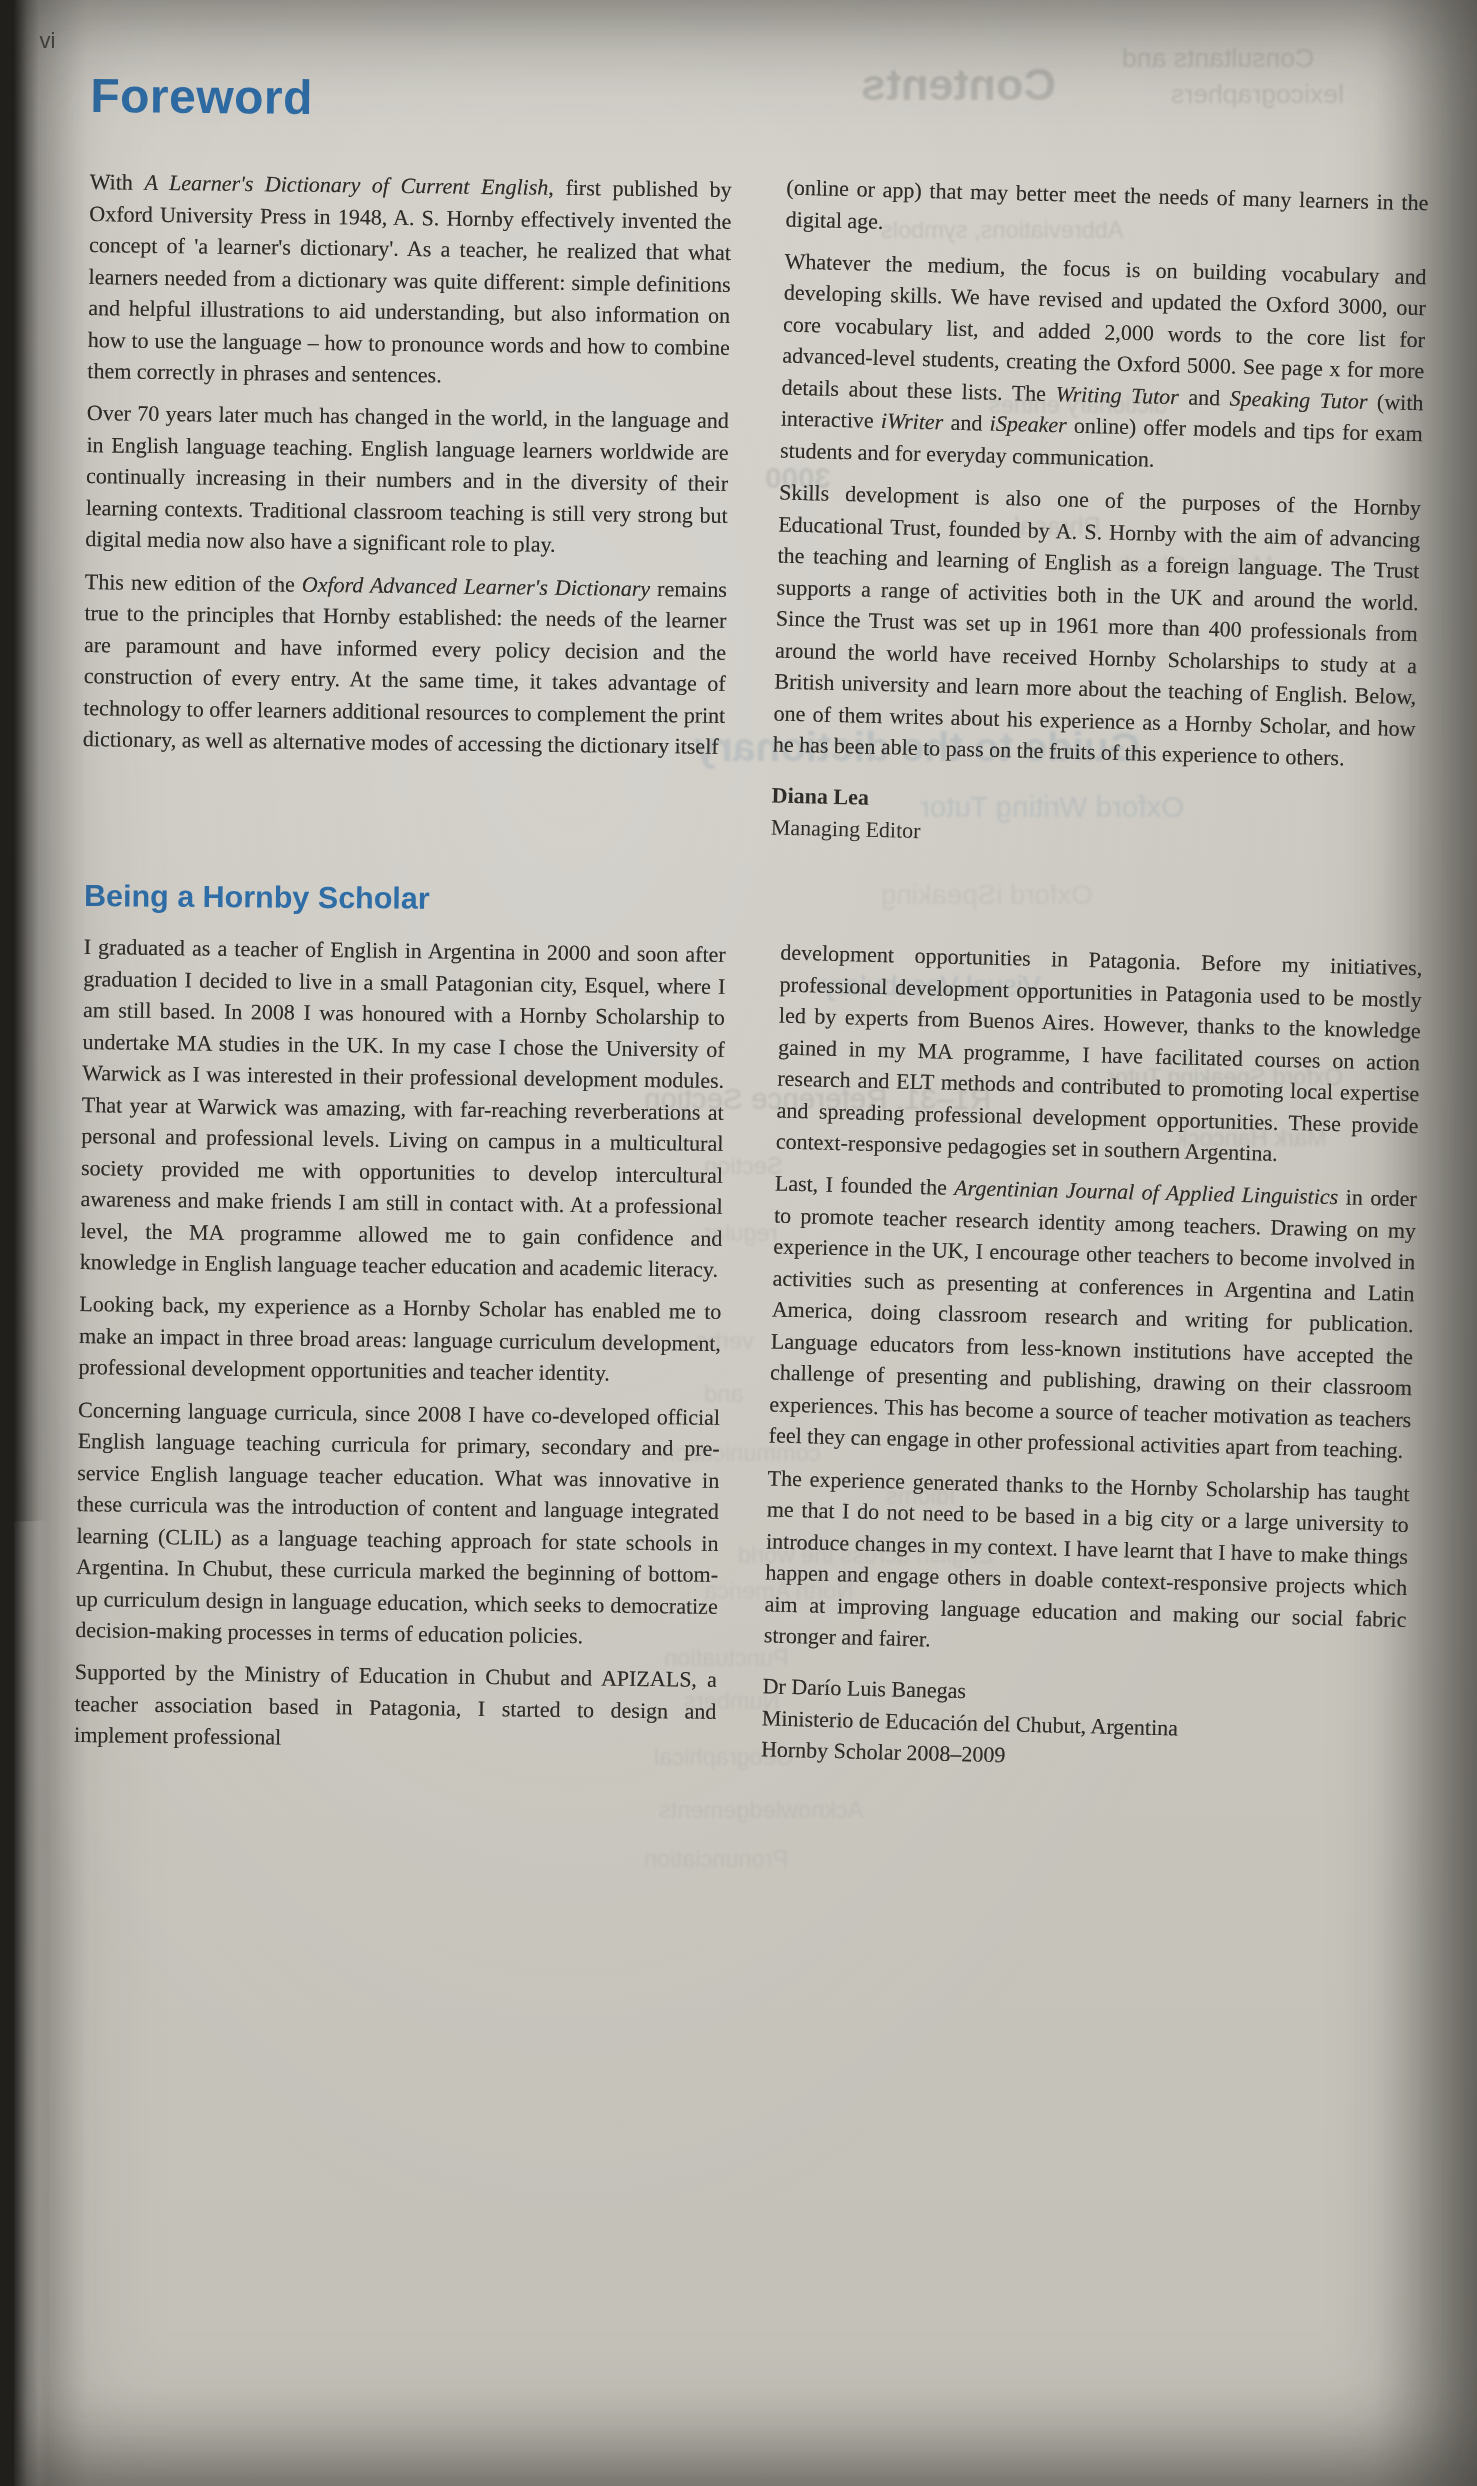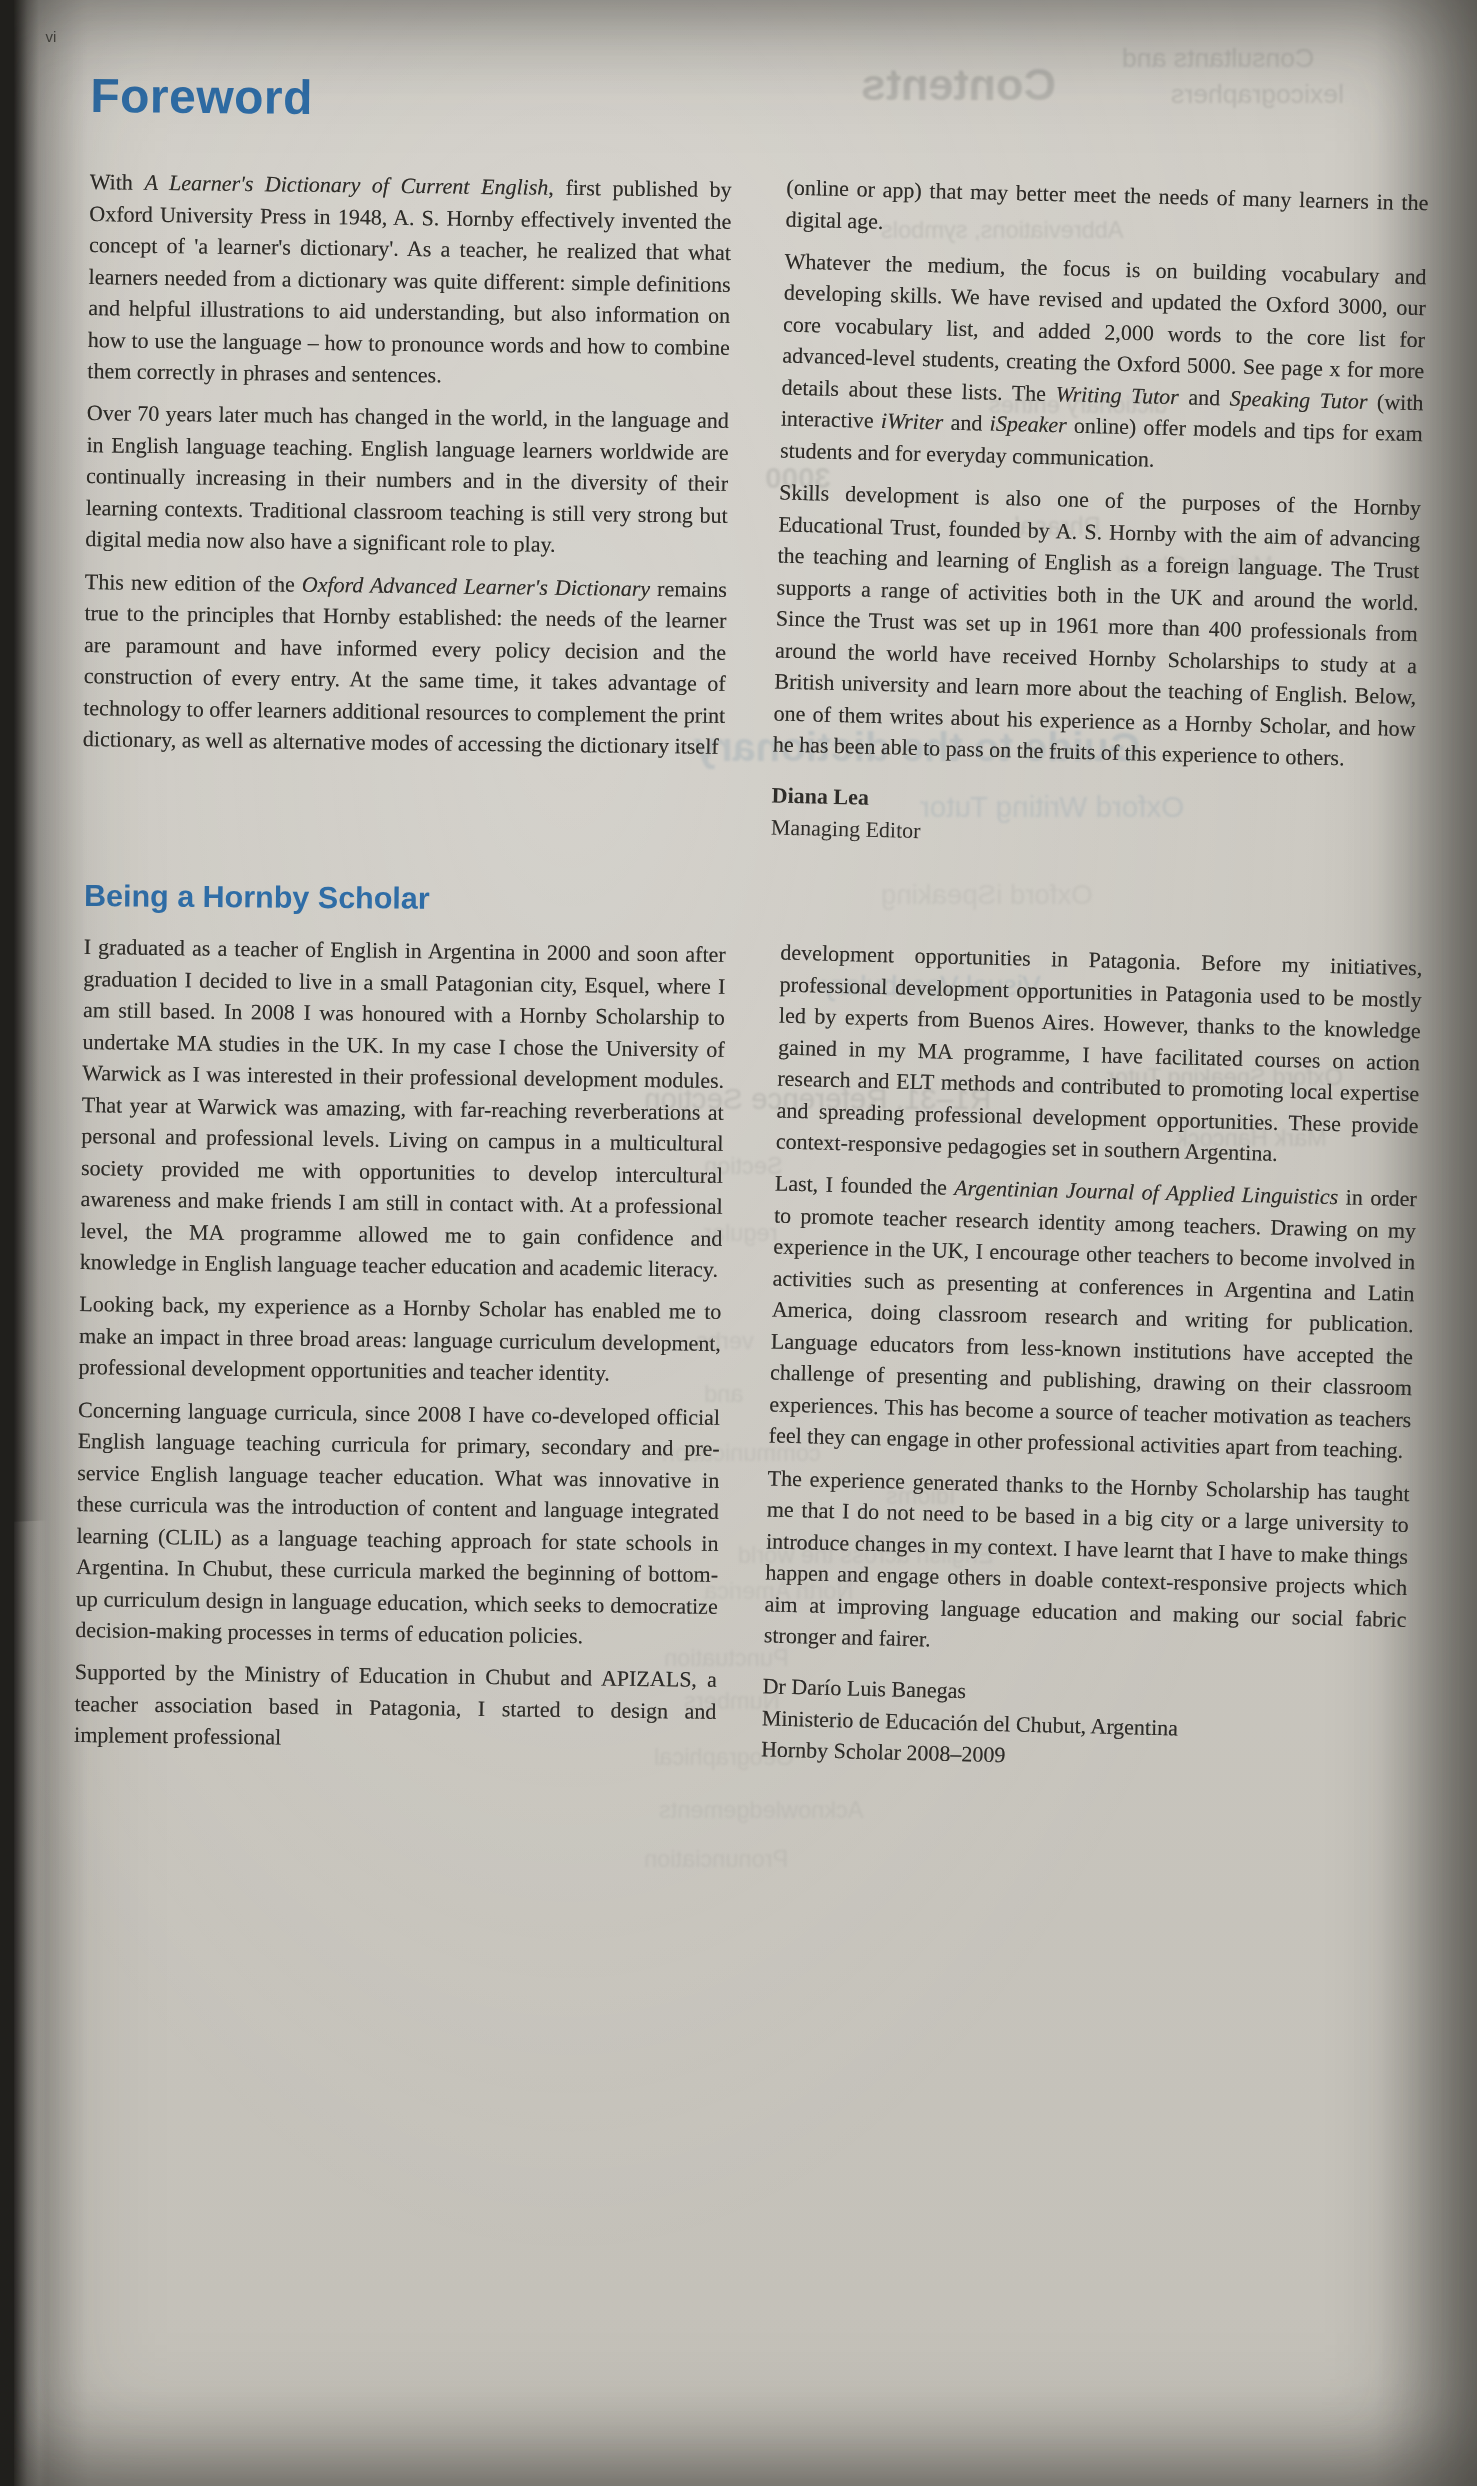--- a/index.html
+++ b/index.html
@@ -53,21 +53,21 @@
   }
   .content{
     position:absolute; left:61px; top:33px; width:1371px; z-index:2;
     transform:rotate(0.45deg);
     transform-origin:top left;
     color:var(--ink);
   }
   .page-number{
     position:absolute; left:25.6px; top:27.6px; z-index:3;
     font-family:"Liberation Sans", sans-serif;
-    font-size:15px; color:#4c4a46;margin-left:6px;
+    font-size:22px; color:#4c4a46;
   }
   .title{
     font-family:"Liberation Sans", sans-serif;
     font-weight:bold;
     color:var(--heading-blue);
     font-size:48px;
     letter-spacing:0.5px;
     margin:35px 0 0 15.8px;
   }
   .section-title{

